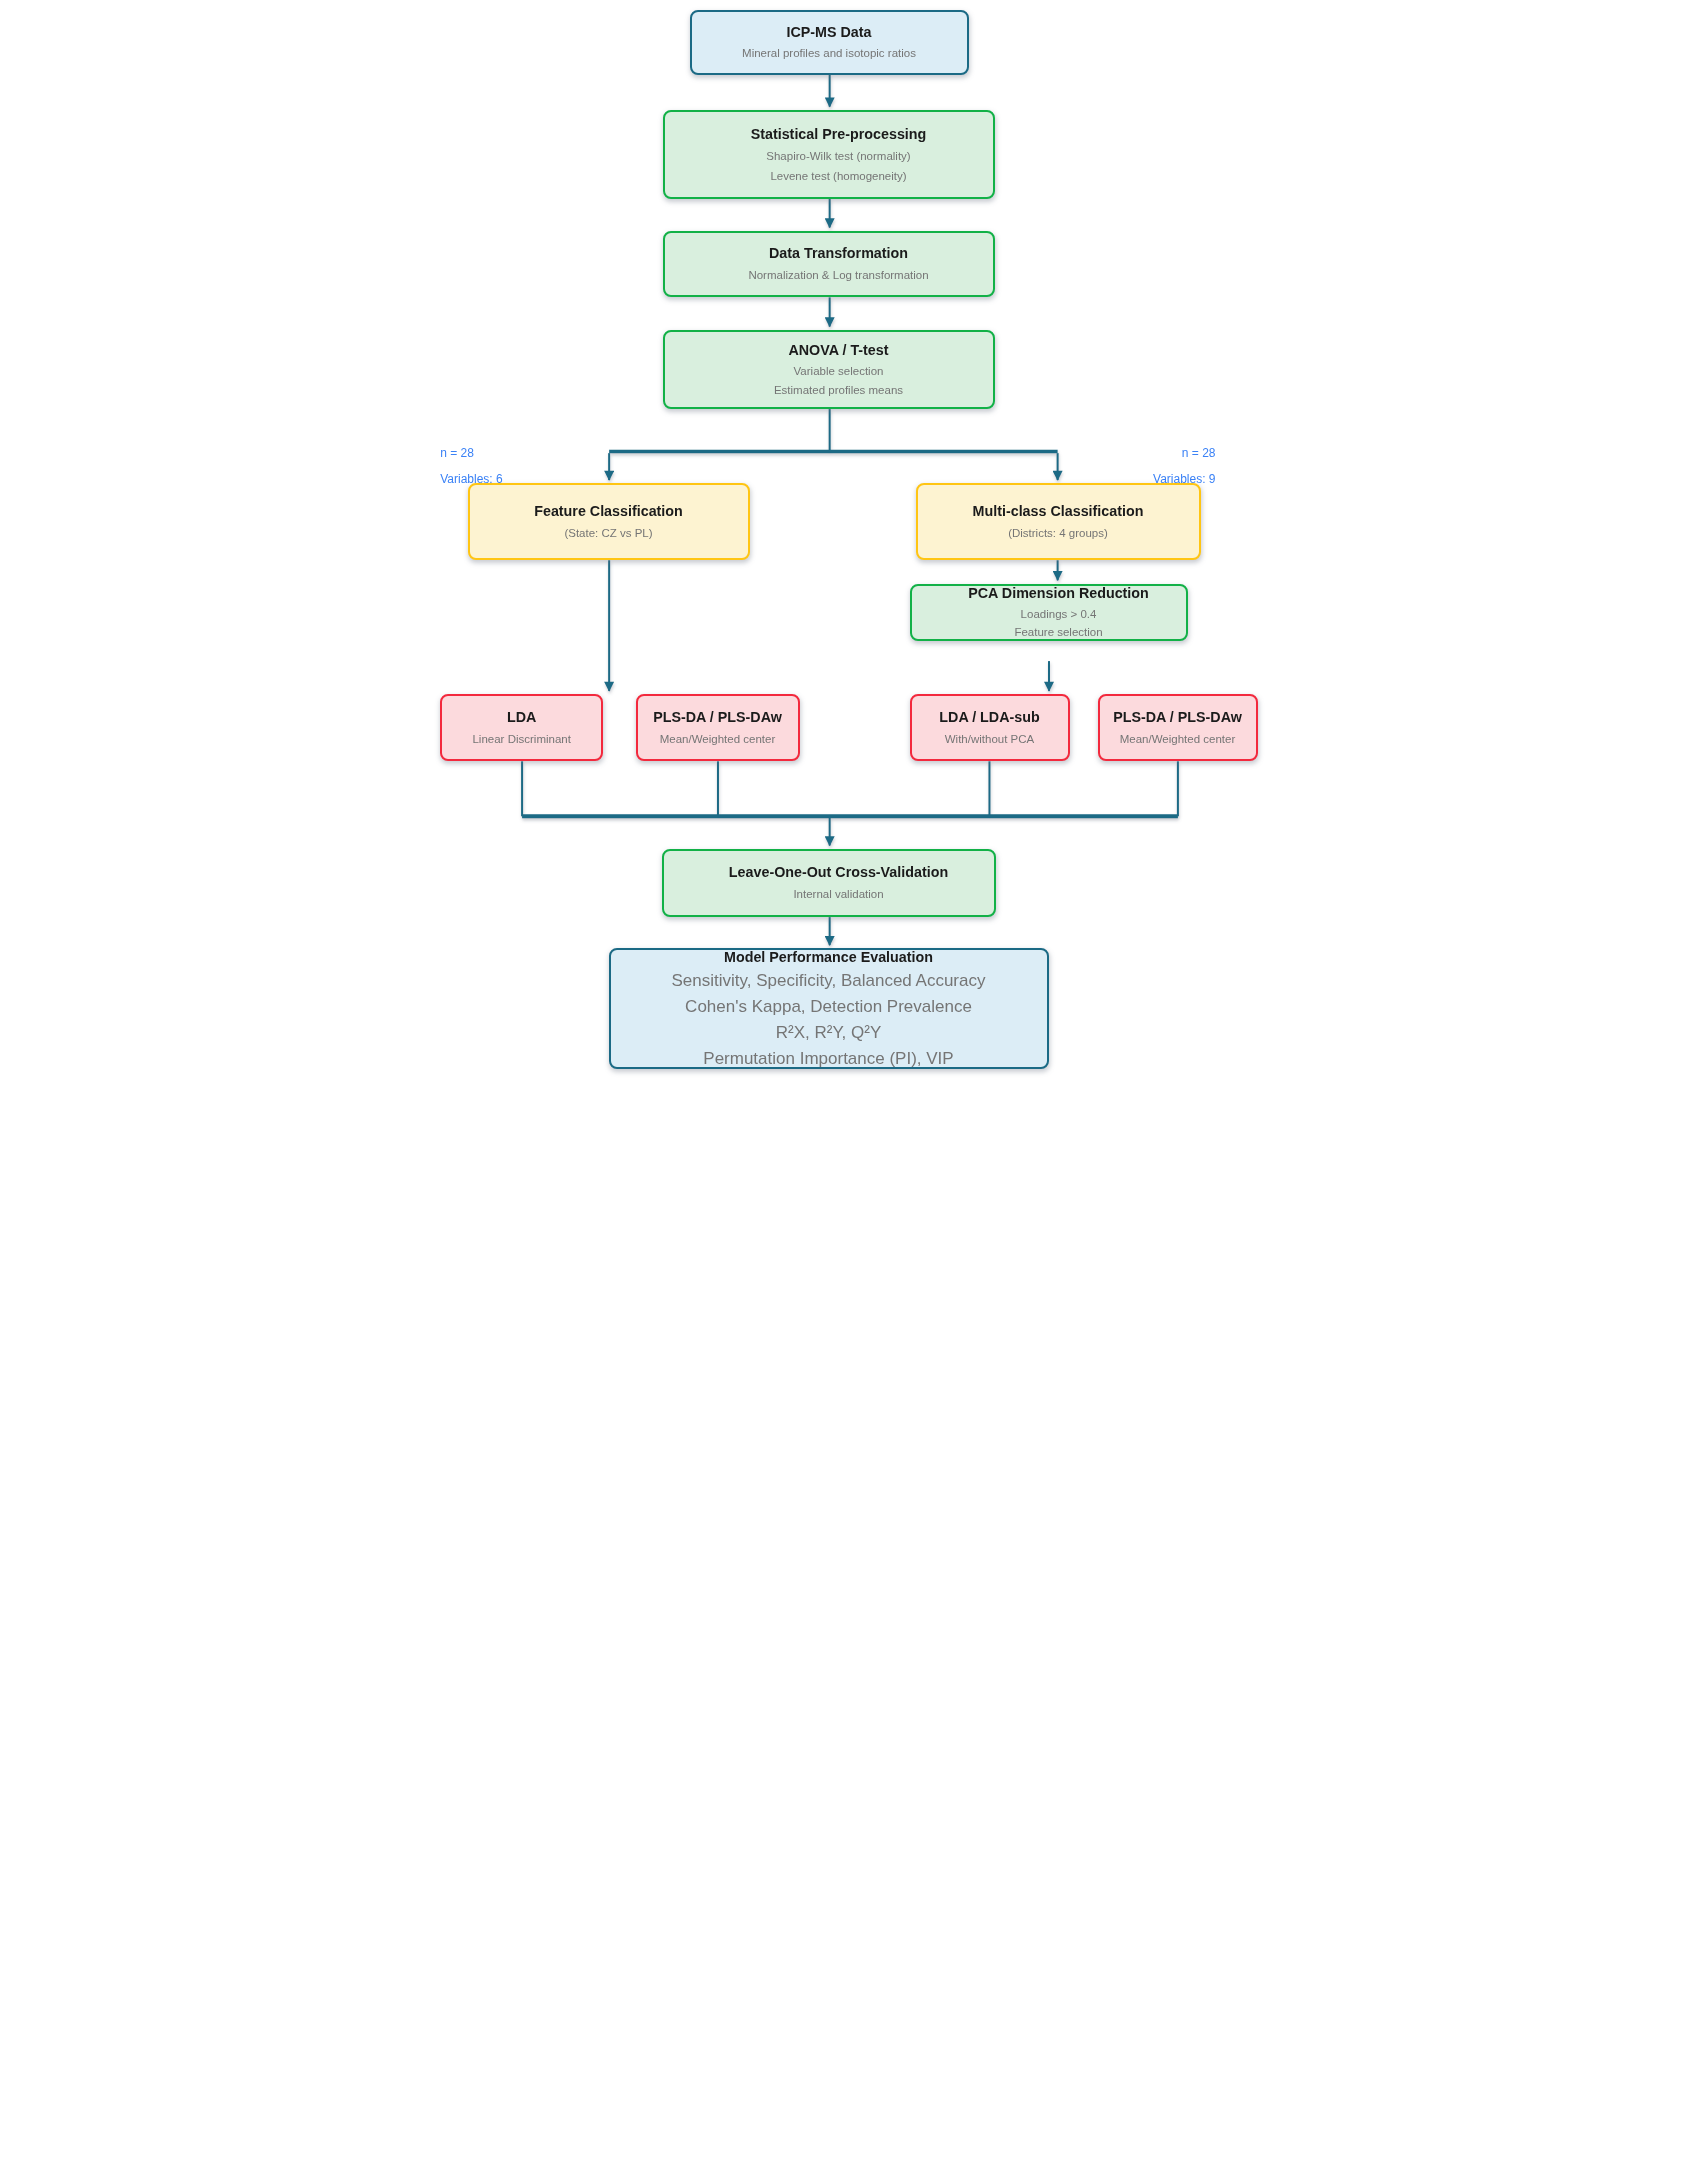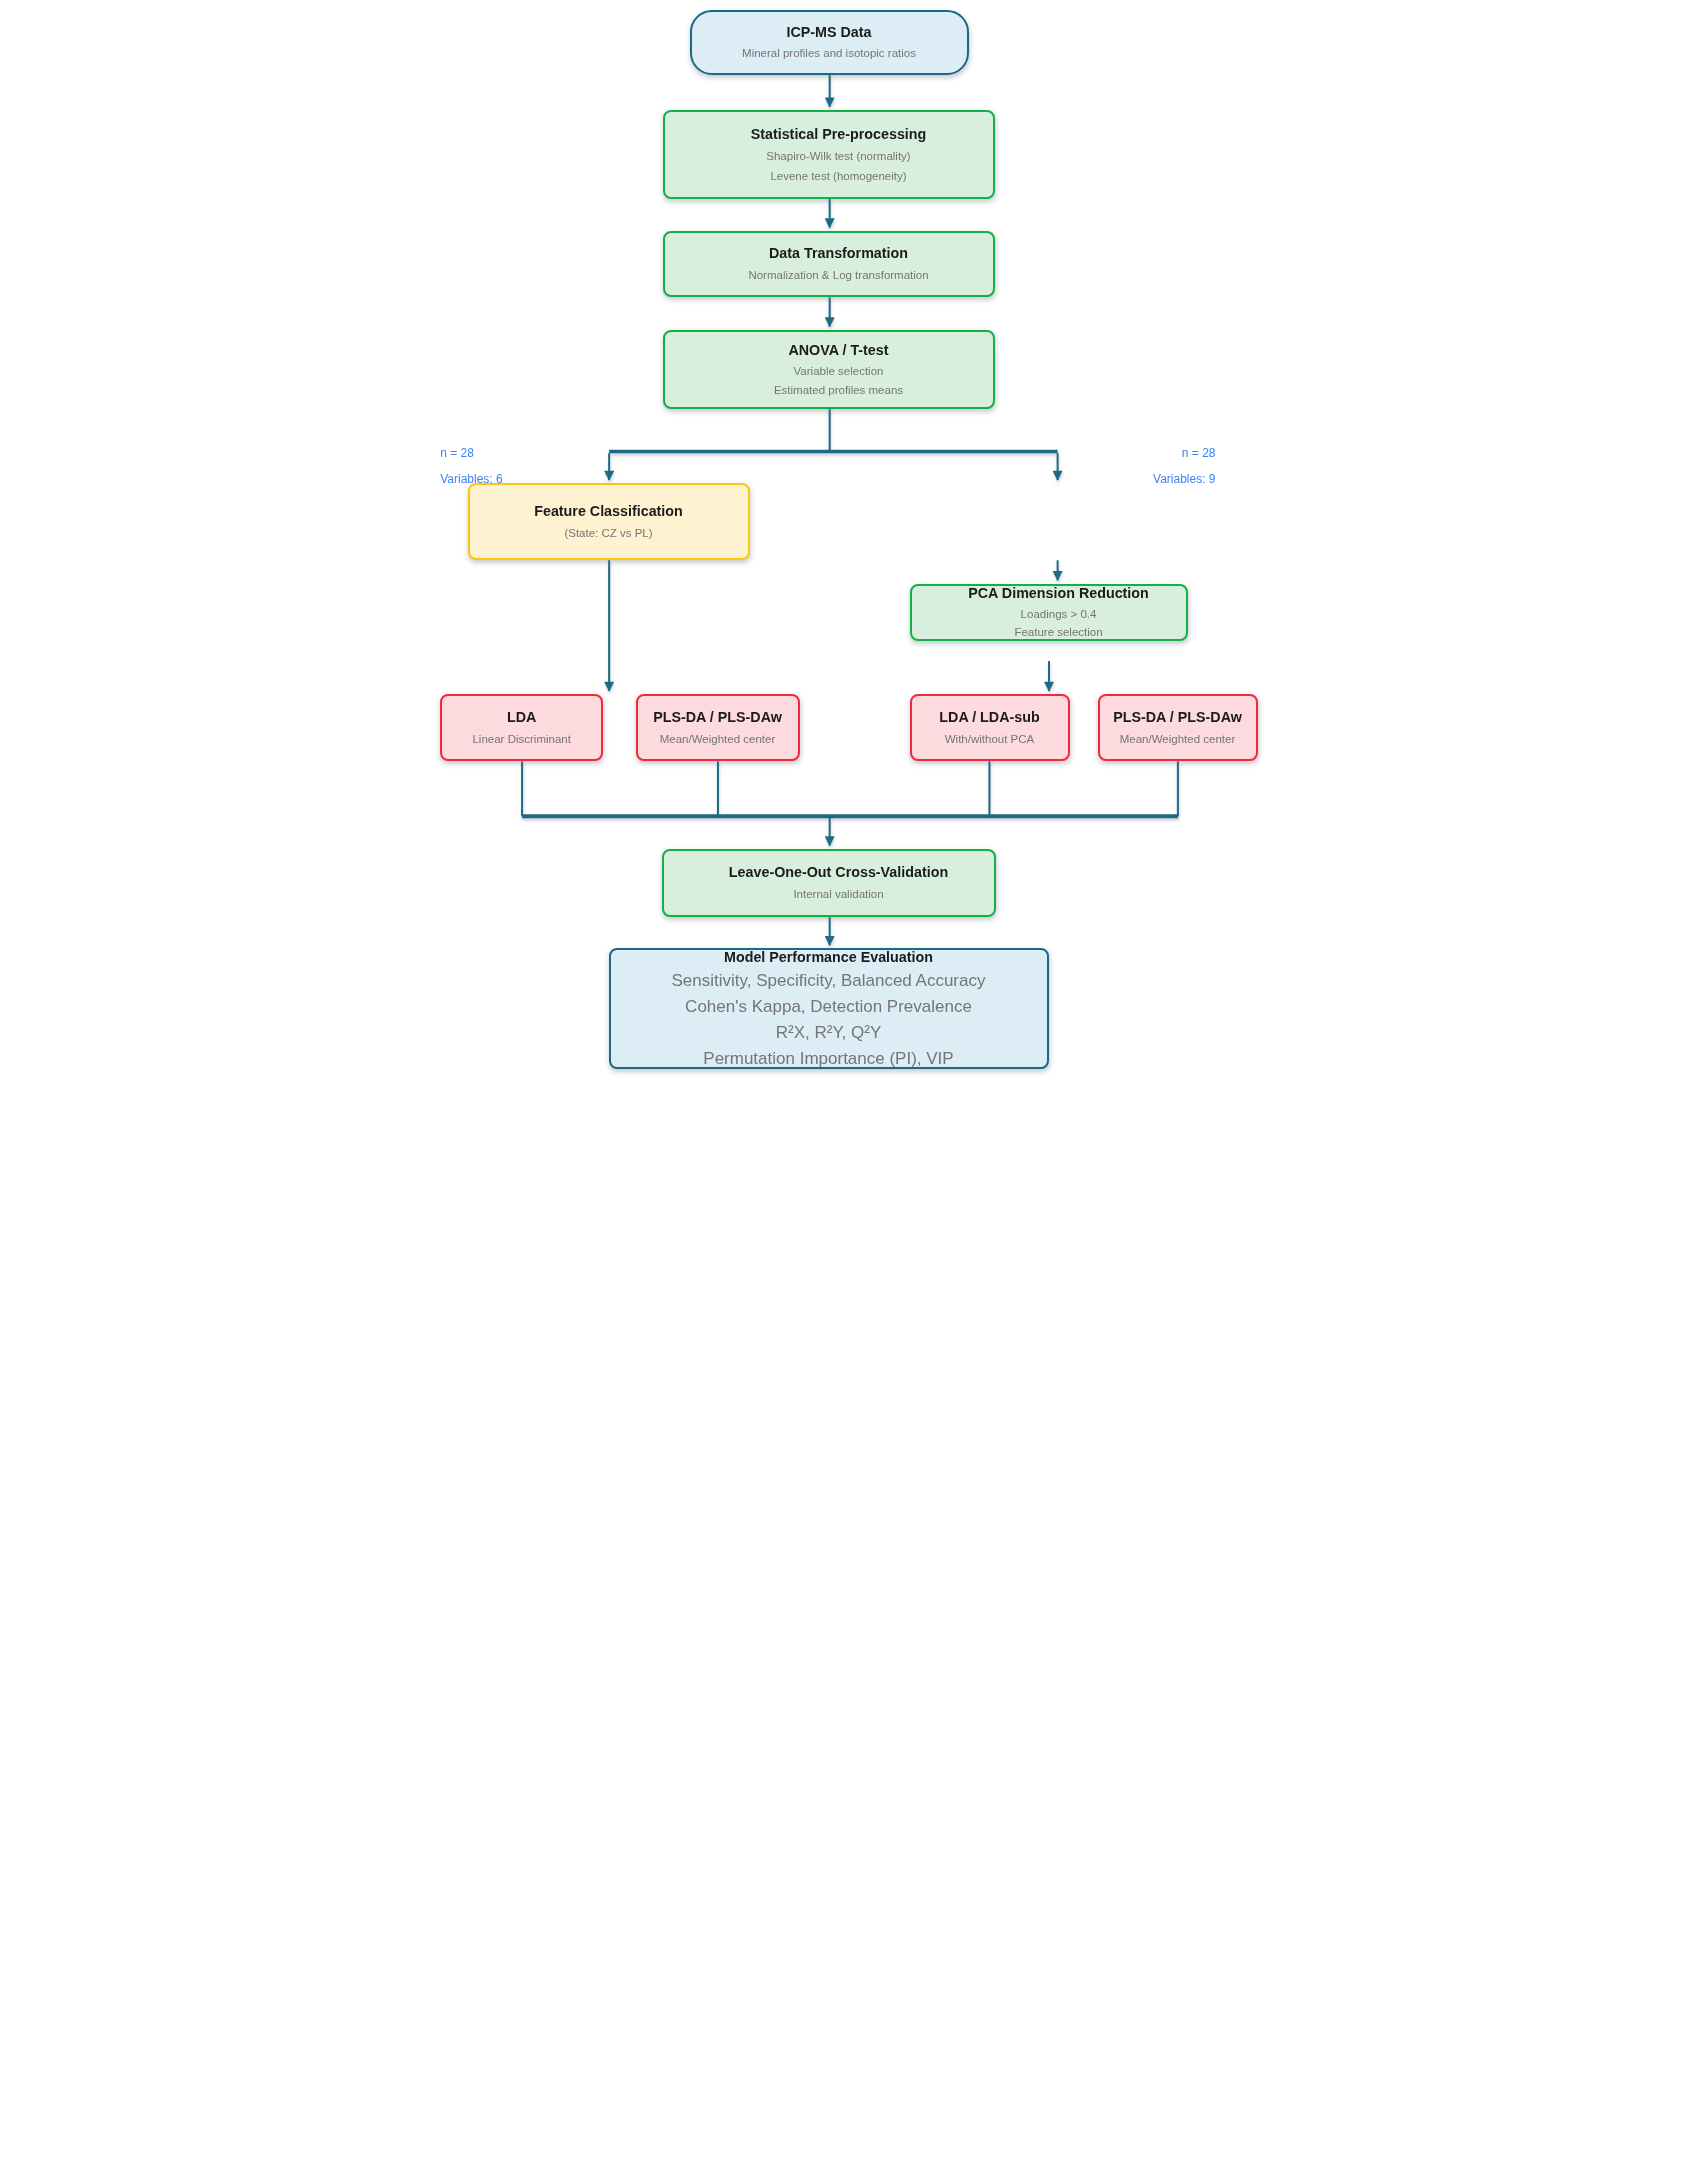--- a/index.html
+++ b/index.html
@@ -54,21 +54,21 @@
       <line x1="508" y1="1329" x2="508" y2="1425"></line>
       <line x1="982" y1="1329" x2="982" y2="1425"></line>
       <line x1="1311" y1="1329" x2="1311" y2="1425"></line>
       <line x1="166" y1="1425" x2="1311" y2="1425" stroke-width="7"></line>
       <line x1="703" y1="1428" x2="703" y2="1476" marker-end="url(#ah)"></line>
 
       <line x1="703" y1="1601" x2="703" y2="1650" marker-end="url(#ah)"></line>
     </g>
   </svg>
 
-  <div class="node blue" style="left:263px;top:9.7px;width:279px;height:65px;border-radius:22px;">
+  <div class="node blue" style="left:263px;top:9.7px;width:279px;height:65px;">
     <div class="node-title">ICP-MS Data</div>
     <div class="node-sub">Mineral profiles and isotopic ratios</div>
   </div>
 
   <div class="node green" style="left:236px;top:110px;width:332px;height:89px;">
     <div class="node-title">Statistical Pre-processing</div>
     <div class="node-sub">Shapiro-Wilk test (normality)</div>
     <div class="node-sub">Levene test (homogeneity)</div>
   </div>
 
@@ -91,20 +91,24 @@
   <div class="annotation right" style="right:65px;top:441px;">
     <div>n = 28</div>
     <div>Variables: 9</div>
   </div>
 
   <div class="node yellow" style="left:41px;top:483px;width:282px;height:77px;">
     <div class="node-title">Feature Classification</div>
     <div class="node-sub">(State: CZ vs PL)</div>
   </div>
 
+  <div class="node yellow" style="left:489px;top:483px;width:285px;height:77px;">
+    <div class="node-title">Multi-class Classification</div>
+    <div class="node-sub">(Districts: 4 groups)</div>
+  </div>
 
   <div class="node green" style="left:483px;top:584px;width:278px;height:57px;gap:5.7px;">
     <div class="node-title">PCA Dimension Reduction</div>
     <div class="node-sub">Loadings &gt; 0.4</div>
     <div class="node-sub">Feature selection</div>
   </div>
 
   <div class="node red" style="left:13.7px;top:694px;width:163px;height:67px;align-items:center;">
     <div class="node-title">LDA</div>
     <div class="node-sub">Linear Discriminant</div>

